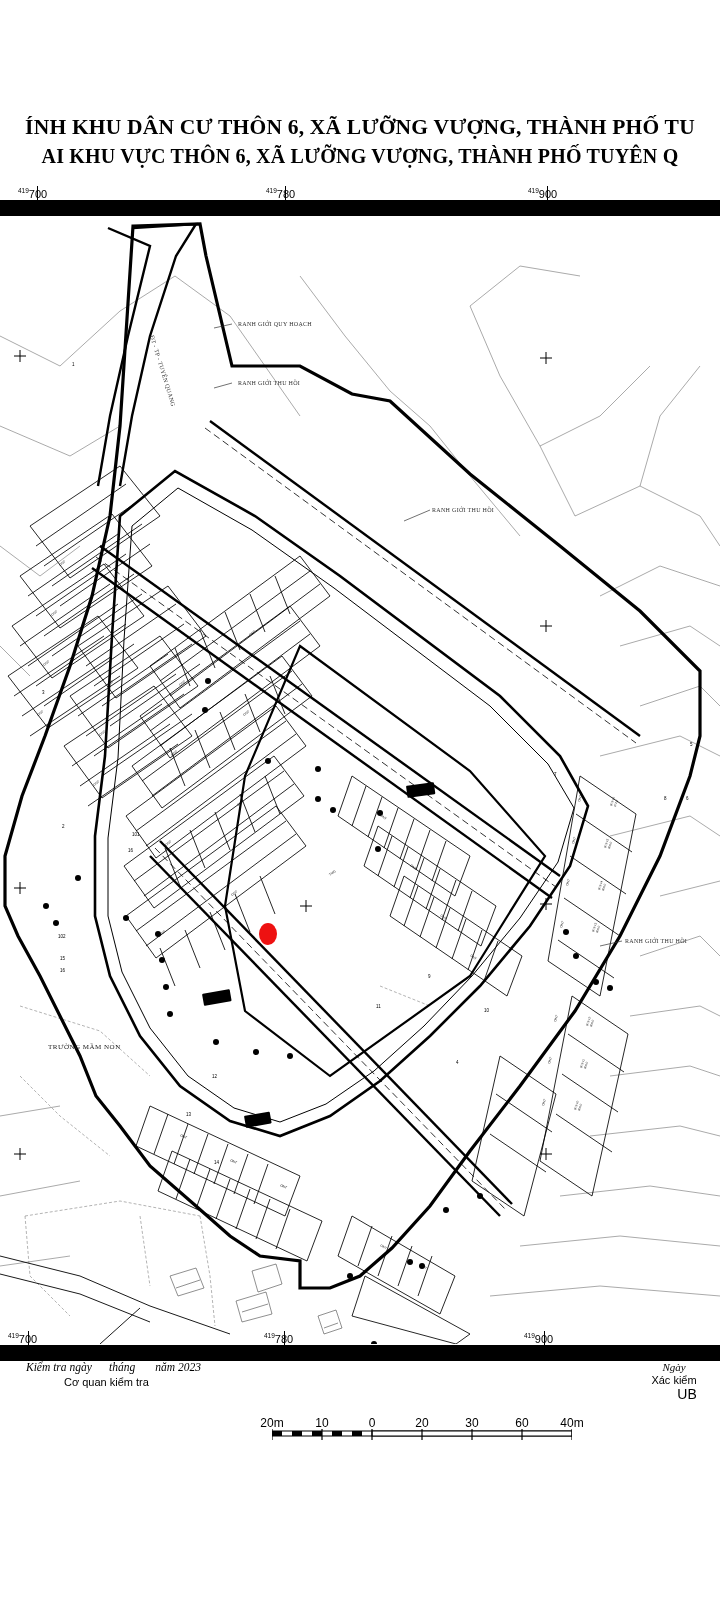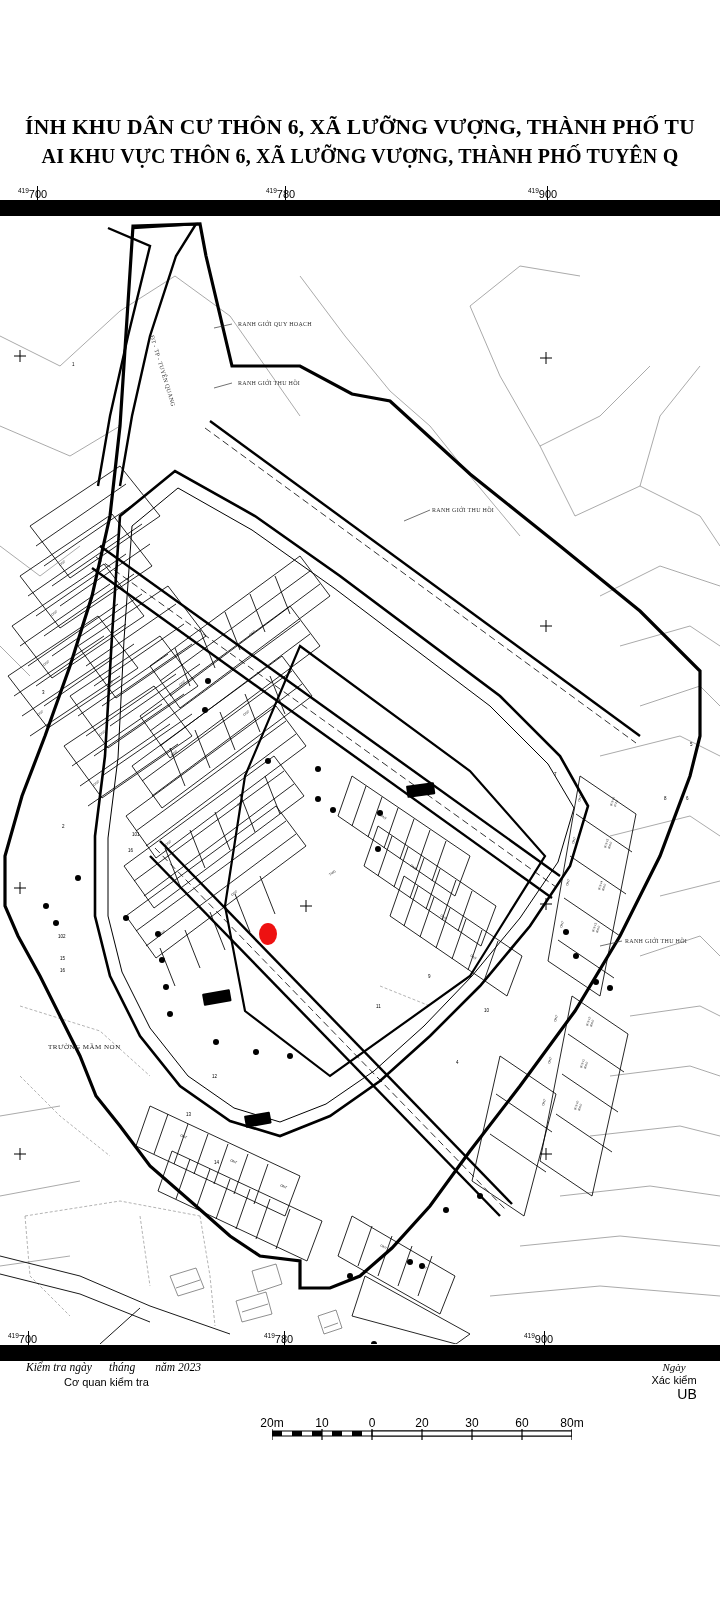--- a/index.html
+++ b/index.html
@@ -591,21 +591,21 @@
 </div>
 
 <div class="scalebar">
   <div class="sb-labels">
     <span style="left:0px;">20m</span>
     <span style="left:50px;">10</span>
     <span style="left:100px;">0</span>
     <span style="left:150px;">20</span>
     <span style="left:200px;">30</span>
     <span style="left:250px;">60</span>
-    <span style="left:300px;">80m</span>
+    <span style="left:300px;">40m</span>
   </div>
   <svg class="sb-graphic" width="300" height="13" viewBox="0 0 300 13" xmlns="http://www.w3.org/2000/svg">
     <rect x="0" y="2" width="300" height="5" fill="#fff" stroke="#000" stroke-width="1"></rect>
     <rect x="0" y="2" width="10" height="5" fill="#000"></rect>
     <rect x="20" y="2" width="10" height="5" fill="#000"></rect>
     <rect x="40" y="2" width="10" height="5" fill="#000"></rect>
     <rect x="60" y="2" width="10" height="5" fill="#000"></rect>
     <rect x="80" y="2" width="10" height="5" fill="#000"></rect>
     <rect x="100" y="2" width="200" height="5" fill="#fff" stroke="#000" stroke-width="1"></rect>
     <path d="M0 0 L0 11 M50 0 L50 11 M100 0 L100 11 M150 0 L150 11

